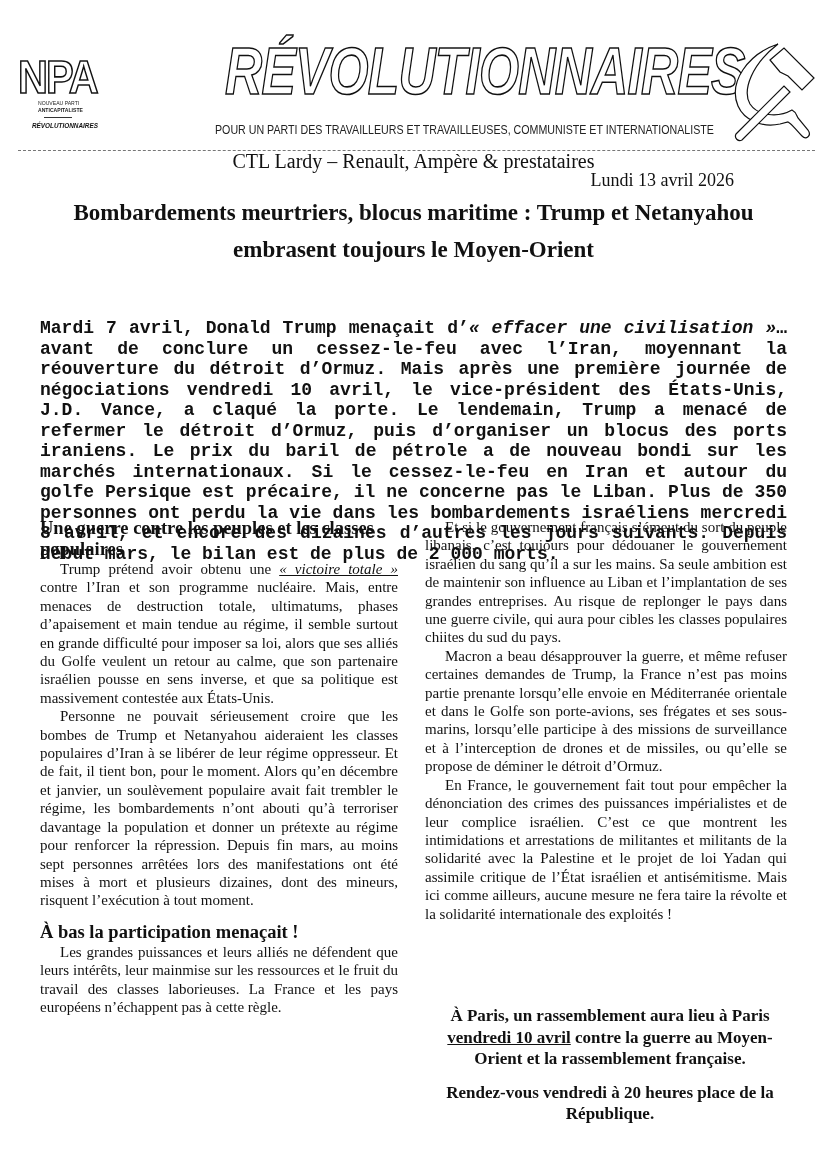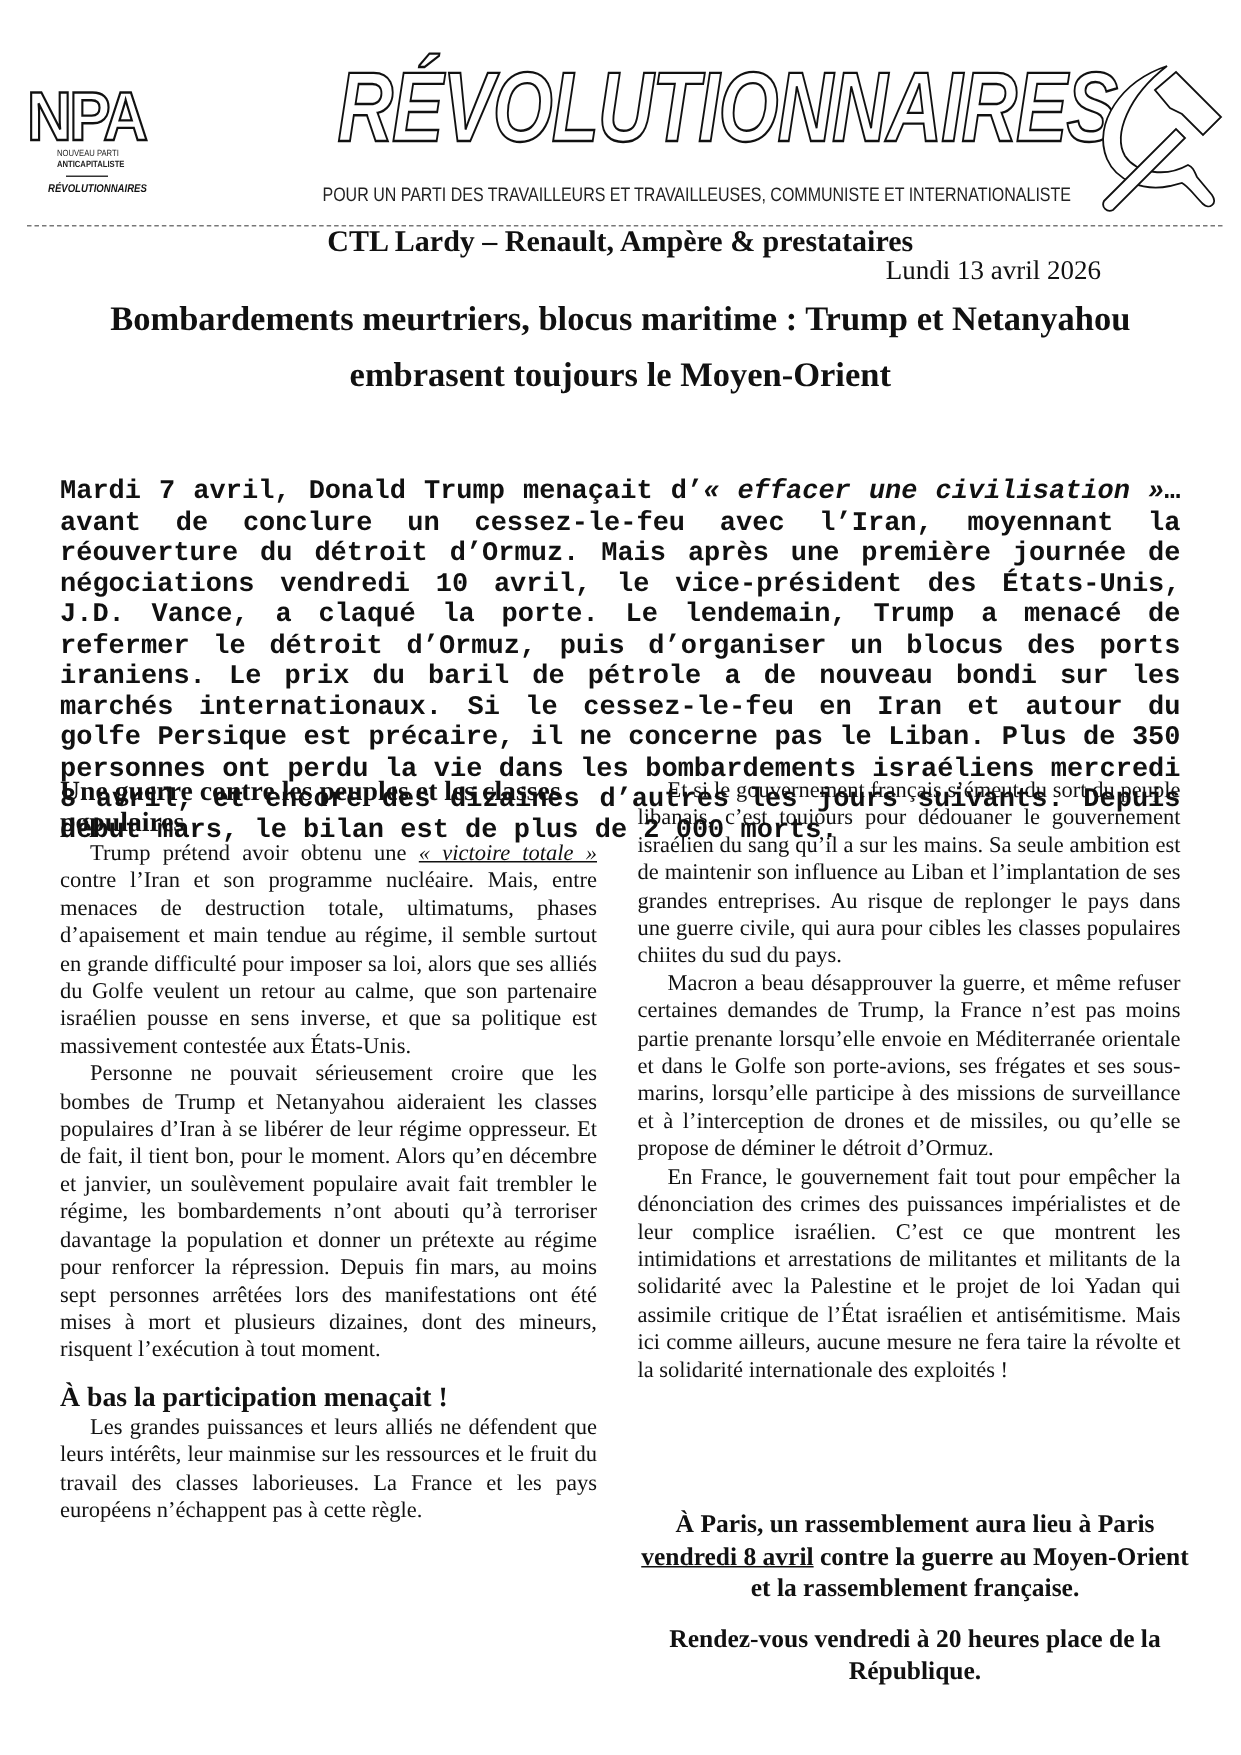--- a/index.html
+++ b/index.html
@@ -19,21 +19,21 @@
                    font-family: "Liberation Sans", sans-serif; font-weight: 700; font-style: italic;
                    font-size: 66px; line-height: 82px; color: #fff; -webkit-text-stroke: 1.6px #111;
                    letter-spacing: -1px; transform: scaleX(0.78); transform-origin: center; white-space: nowrap; }
     .brand-sub { position: absolute; left: 170px; top: 106px; width: 500px; text-align: center;
                  font-family: "Liberation Sans", sans-serif; font-size: 13px; color: #222;
                  transform: scaleX(0.82); transform-origin: center; white-space: nowrap; }
     .hammer { position: absolute; left: 718px; top: 26px; width: 100px; height: 100px; }
 
     .dotted { position: absolute; left: 18px; top: 150px; width: 797px; border-top: 1px dashed #777; }
     .section-label { position: absolute; left: 0; top: 150px; width: 827px; text-align: center;
-                     font-weight: 700; font-size: 20px; line-height: 22px; }
+                     font-weight: 400; font-size: 20px; line-height: 22px; }
     .date { position: absolute; right: 93px; top: 172px; font-size: 18px; line-height: 16px; }
     .headline { position: absolute; left: 40px; top: 194px; width: 747px; text-align: center;
                 font-weight: 700; font-size: 23px; line-height: 37px; }
     .lead { position: absolute; left: 40px; top: 318px; width: 747px; text-align: justify;
             font-weight: 700; font-size: 18px; line-height: 20.5px; font-family: Liberation Mono, monospace; }
     .lead em { font-style: italic; }
 
     .col { position: absolute; top: 518px; font-size: 15px; line-height: 18.4px; text-align: justify; }
     .col.left { left: 40px; width: 358px; }
     .col.right { left: 425px; width: 362px; }
@@ -89,15 +89,15 @@
   <p>Les grandes puissances et leurs alliés ne défendent que leurs intérêts, leur mainmise sur les ressources et le fruit du travail des classes laborieuses. La France et les pays européens n’échappent pas à cette règle.</p>
 </section>
 
 <section class="col right">
   <p>Et si le gouvernement français s’émeut du sort du peuple libanais, c’est toujours pour dédouaner le gouvernement israélien du sang qu’il a sur les mains. Sa seule ambition est de maintenir son influence au Liban et l’implantation de ses grandes entreprises. Au risque de replonger le pays dans une guerre civile, qui aura pour cibles les classes populaires chiites du sud du pays.</p>
   <p>Macron a beau désapprouver la guerre, et même refuser certaines demandes de Trump, la France n’est pas moins partie prenante lorsqu’elle envoie en Méditerranée orientale et dans le Golfe son porte-avions, ses frégates et ses sous-marins, lorsqu’elle participe à des missions de surveillance et à l’interception de drones et de missiles, ou qu’elle se propose de déminer le détroit d’Ormuz.</p>
   <p>En France, le gouvernement fait tout pour empêcher la dénonciation des crimes des puissances impérialistes et de leur complice israélien. C’est ce que montrent les intimidations et arrestations de militantes et militants de la solidarité avec la Palestine et le projet de loi Yadan qui assimile critique de l’État israélien et antisémitisme. Mais ici comme ailleurs, aucune mesure ne fera taire la révolte et la solidarité internationale des exploités !</p>
 </section>
 
 <div class="callout">
-  <p><span>À Paris, un rassemblement aura lieu à Paris </span><u>vendredi 8 avril</u><span> contre la guerre au Moyen-Orient et la rassemblement française.</span></p>
+  <p><span>À Paris, un rassemblement aura lieu à Paris </span><u>vendredi 10 avril</u><span> contre la guerre au Moyen-Orient et la rassemblement française.</span></p>
   <p class="second">Rendez-vous vendredi à 20 heures place de la République.</p>
 </div>
 
 </body></html>

